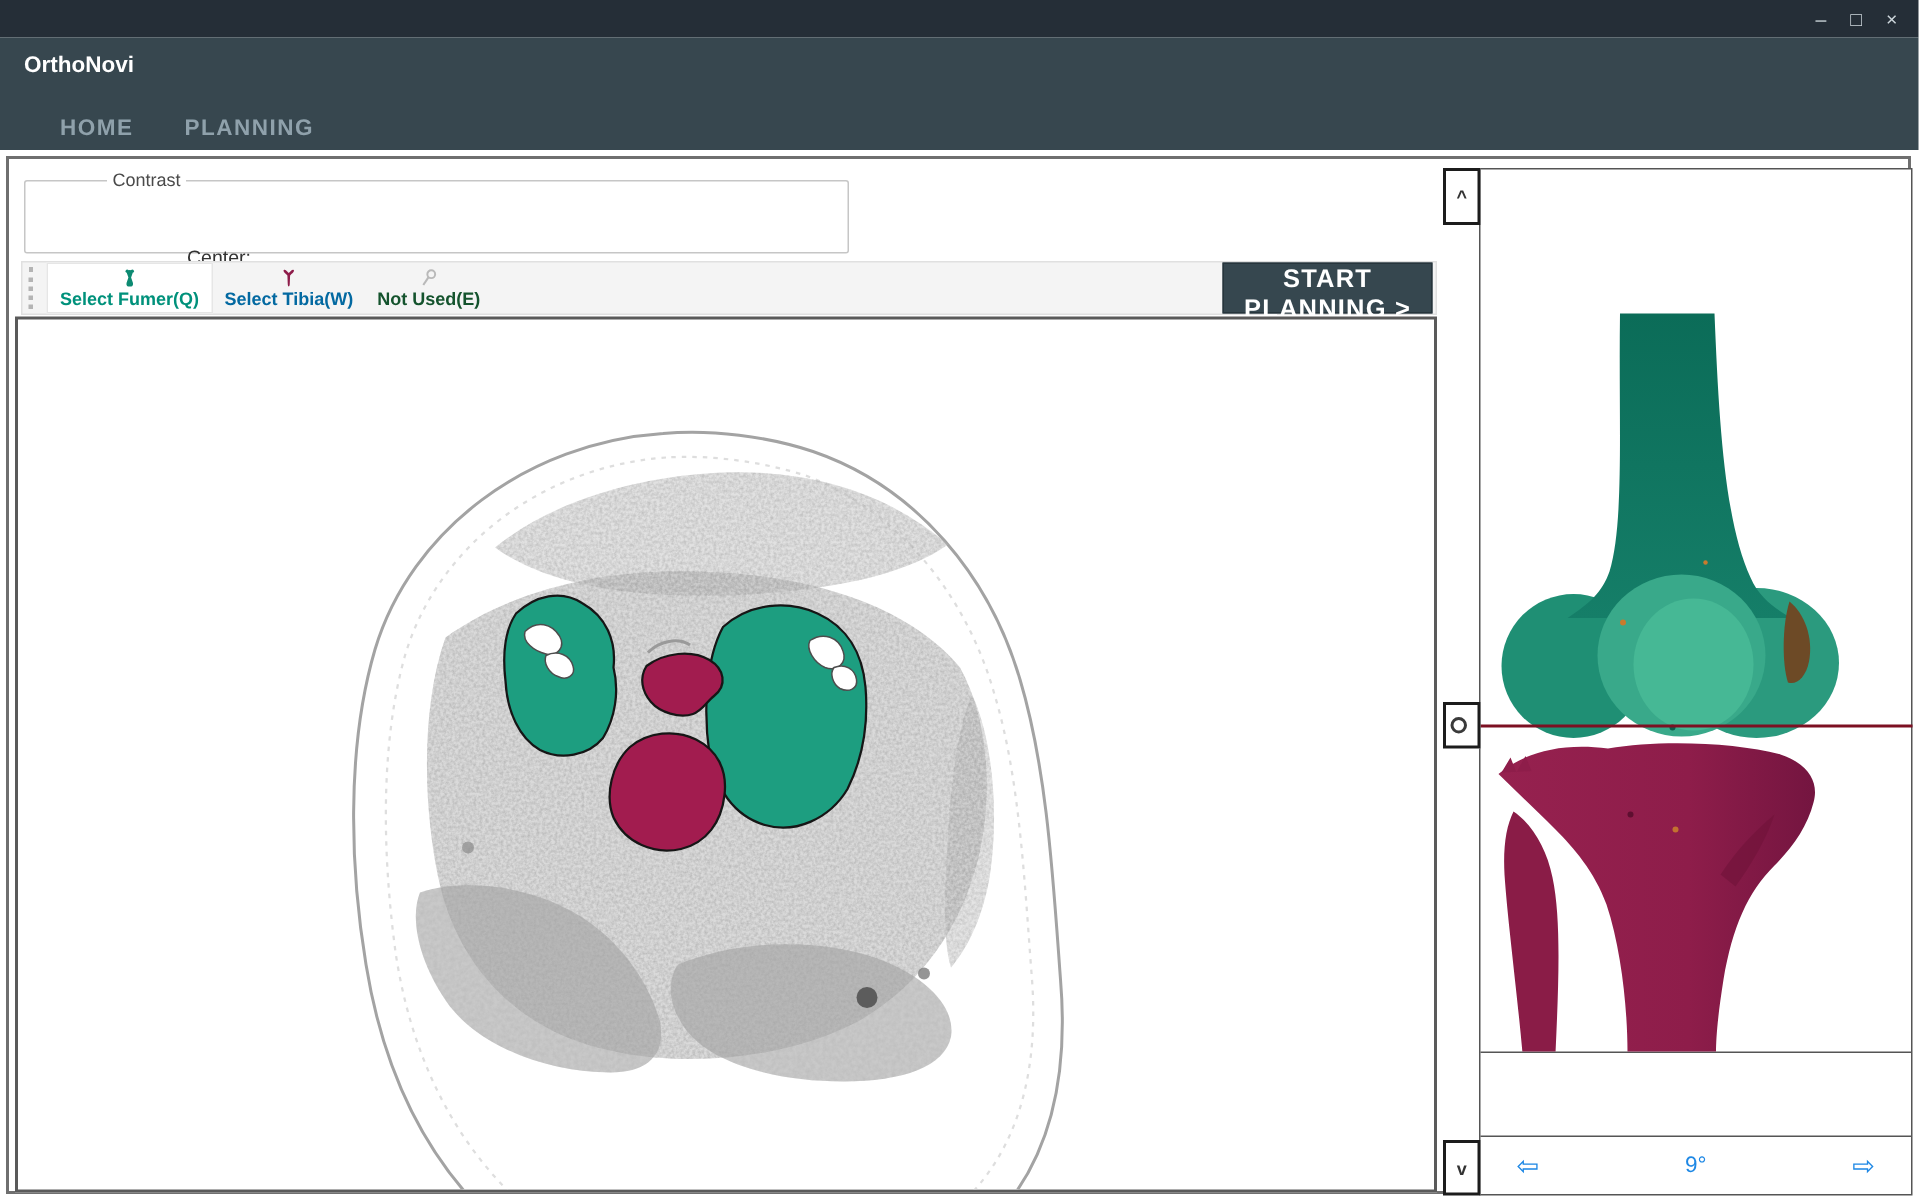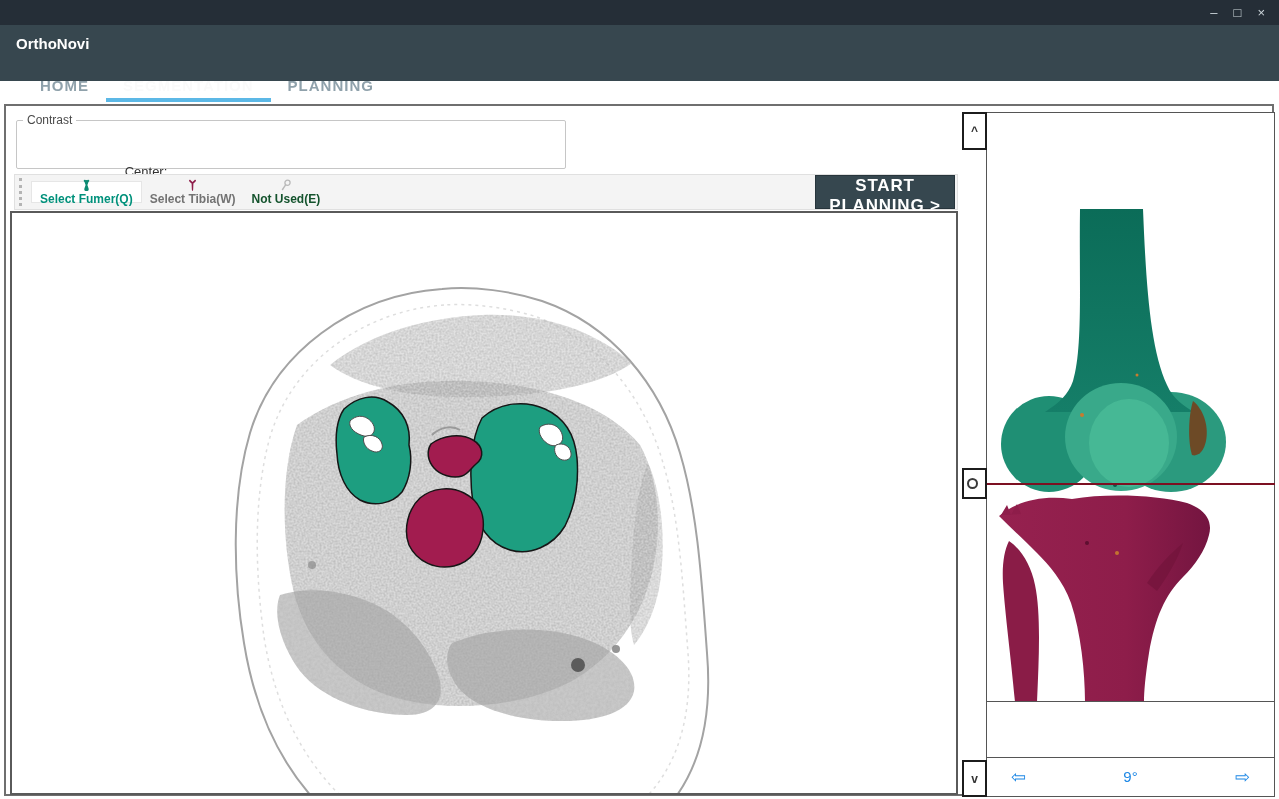--- a/index.html
+++ b/index.html
@@ -6,38 +6,38 @@
   html,body { width:1279px; height:799px; overflow:hidden; background:#fff;
               font-family:"Liberation Sans", sans-serif; }
 
   
   .titlebar { position:absolute; left:0; top:0; width:1279px; height:25px;
               background:#252e37; display:flex; align-items:center;
               justify-content:flex-end; gap:16px; padding-right:14px; }
   .tb-btn { color:#cdd6db; font-size:13px; line-height:1; cursor:default; }
 
   
-  .header { position:absolute; left:0; top:25px; width:1279px; height:56px;
+  .header { position:absolute; left:0; top:25px; width:1279px; height:75px;
             background:#37474f; }
   .app-title { position:absolute; left:16px; top:10px; color:#fff;
                font-size:15px; font-weight:bold; }
   .tabs { position:absolute; left:23px; top:44px; display:flex; height:33px; }
   .tab { padding:0 17px; display:flex; align-items:center; color:#8fa1ab;
          font-size:15px; letter-spacing:1px; font-weight:bold; position:relative; }
   .tab.active { color:#fafafa; }
   .tab.active::after { content:""; position:absolute; left:0; bottom:0;
          width:100%; height:4px; background:#5cb8e6; }
 
   
   .content { position:absolute; left:4px; top:104px; width:1270px; height:692px;
              background:#fff; border:2px solid #6f6f6f; }
 
   
   .contrast { position:absolute; left:10px; top:7px; width:550px; height:56px;
-              border:1px solid #c6c6c6; border-radius:2px; }
+              border:1px solid #c6c6c6; border-radius:2px;padding-left:48px; }
   .contrast legend { margin-left:6px; padding:0 4px; font-size:12px; color:#4a4a4a; }
   .slider-group { position:absolute; top:2px; }
   .sg-center { left:4px;  width:250px;margin-top:35px; }
   .sg-width  { left:270px; width:272px; }
   .slider-label { text-align:center; font-size:13px; color:#333; }
   .slider { position:relative; height:18px; margin-top:4px; }
   .track { position:absolute; left:0; right:0; top:6px; height:6px;
            background:#2e2e2e; border-radius:3px; }
   .track::before { content:""; position:absolute; left:0; top:0; bottom:0;
            width:3px; background:#bdbdbd; border-radius:3px 0 0 3px; }
@@ -48,26 +48,26 @@
   .thumb { position:absolute; top:0; width:11px; height:18px;
            background:linear-gradient(#c2c2c2,#8d8d8d); border:1px solid #555;
            clip-path:polygon(0 0,100% 0,100% 62%,50% 100%,0 62%); }
 
   
   .toolbar { position:absolute; left:8px; top:68px; width:944px; height:36px;
              background:#f4f4f4; border:1px solid #e0e0e0;
              display:flex; align-items:center; }
   .gripper { width:4px; height:28px; border-left:3px dotted #b4b4b4; margin:0 8px 0 4px; }
   .tool { display:flex; flex-direction:column; align-items:center; justify-content:center;
-          height:22px; padding:0 8px; border:0; background:transparent; cursor:default; }
+          height:34px; padding:0 8px; border:0; background:transparent; cursor:default; }
   .tool.first { background:#fff; border:1px solid #e6e6e6; }
   .tool-icon { height:13px; display:flex; align-items:flex-end; }
   .tool-label { font-size:12px; font-weight:bold; }
   .lbl-femur { color:#00917b; }
-  .lbl-tibia { color:#737373; }
+  .lbl-tibia { color:#0369a1; }
   .lbl-notused { color:#14532d; }
   .start-planning { margin-left:auto; margin-right:2px; width:140px; height:34px;
           background:#36474f; color:#fff; border:1px solid #27353c; font-size:17px;
           font-weight:bold; letter-spacing:0.8px; cursor:default;
           font-family:"Liberation Sans", sans-serif; }
 
   
   .ct-view { position:absolute; left:4px; top:105px; width:948px; height:584px;
              border:2px solid #5a5a5a; background:#fff; overflow:hidden; }
 
@@ -103,21 +103,20 @@
 <div class="titlebar">
   <span class="tb-btn">–</span>
   <span class="tb-btn">□</span>
   <span class="tb-btn">×</span>
 </div>
 
 <div class="header">
   <div class="app-title">OrthoNovi</div>
   <div class="tabs">
     <div class="tab">HOME</div>
-    <div class="tab active">SEGMENTATION</div>
     <div class="tab">PLANNING</div>
   </div>
 </div>
 
 <div class="content">
 
   <fieldset class="contrast">
     <legend>Contrast</legend>
     <div class="slider-group sg-center">
       <div class="slider-label">Center:</div>

